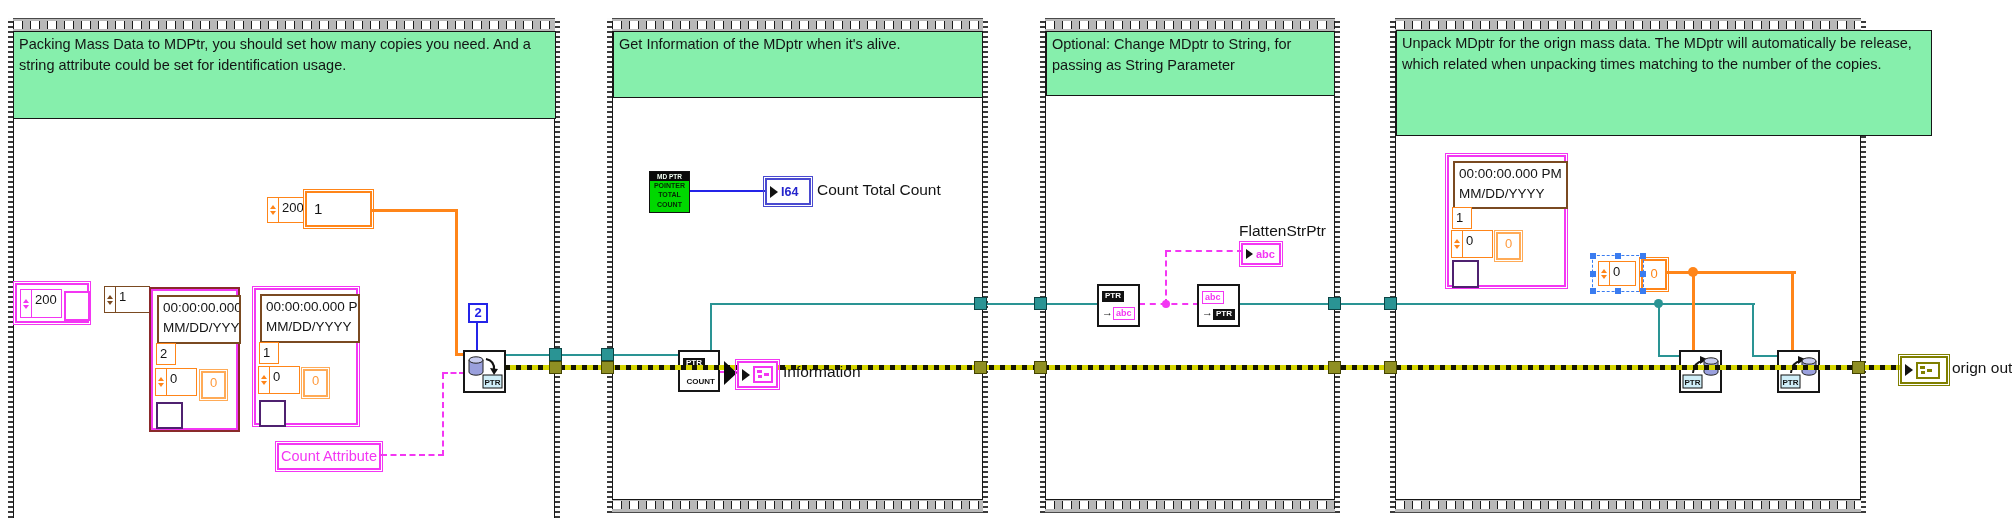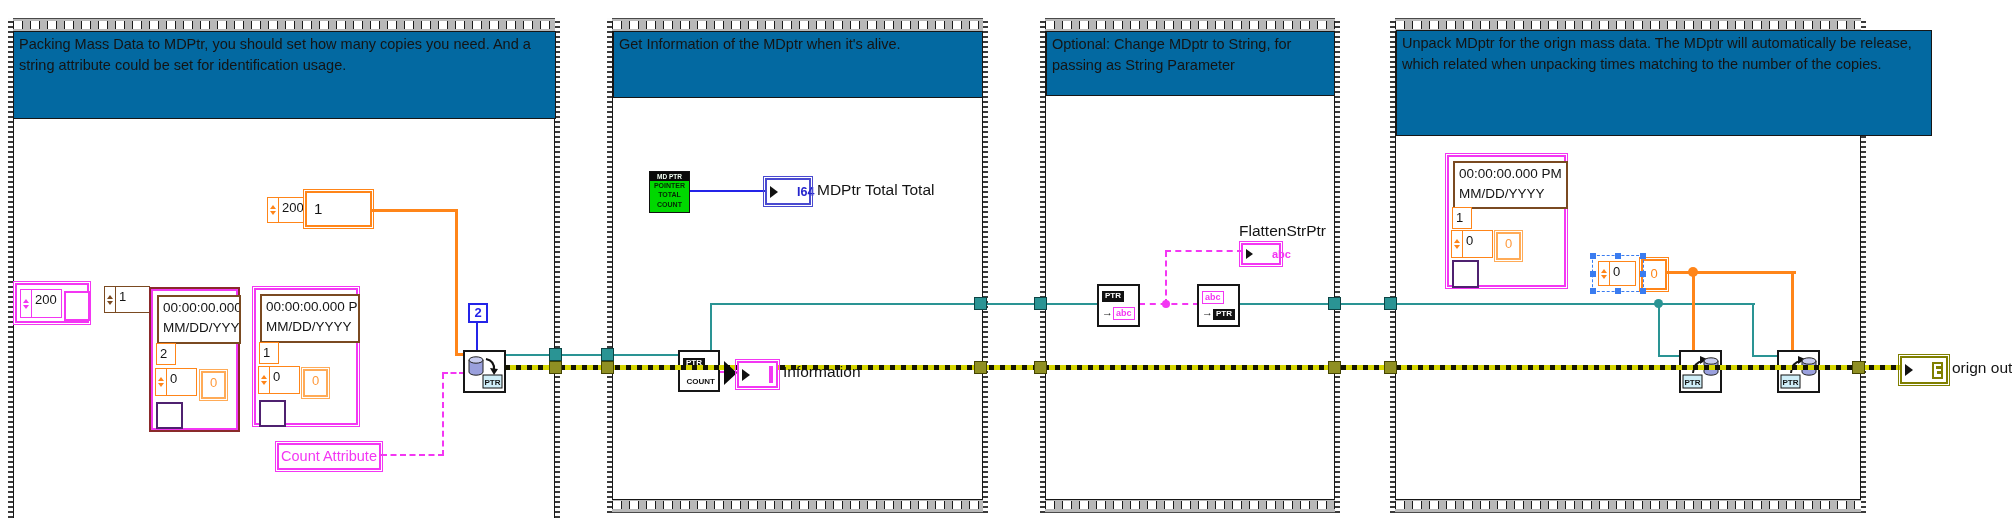--- a/index.html
+++ b/index.html
@@ -9,21 +9,21 @@
   
   .frame{z-index:1;}
   .fband{position:absolute;left:0;right:0;height:13px;background-color:#b8b8b8;border:1px solid #4a4a4a;
     background-image:
       linear-gradient(180deg,#b8b8b8 0 2px,rgba(0,0,0,0) 2px 10px,#b8b8b8 10px 13px),
       repeating-linear-gradient(90deg,#b8b8b8 0 4px,#1a1a1a 4px 5px,#ffffff 5px 13px,#1a1a1a 13px 14px,#b8b8b8 14px 17px);}
   .fside{position:absolute;top:0;bottom:0;width:5px;background-color:#fdfdfd;
     background-image:repeating-linear-gradient(0deg,#3a3a3a 0 2px,#fdfdfd 2px 5px);}
   .finner{position:absolute;border:1px solid #161616;background:#fff;}
   
-  .cm{background:#0369a1;border:1px solid #161616;font-size:14.5px;color:#141414;
+  .cm{background:#86efac;border:1px solid #161616;font-size:14.5px;color:#141414;
       padding:2px 5px;line-height:1.42;z-index:2;}
   
   .wire{z-index:2;}
   .teal-h{height:2px;background:#2a9494;}
   .teal-v{width:2px;background:#2a9494;}
   .blue-h{height:2px;background:#2424e8;}
   .blue-v{width:2px;background:#2424e8;}
   .org-h{height:3px;background:#ff8519;}
   .org-v{width:3px;background:#ff8519;}
   .pnk-h{height:0;border-top:2px dashed #f336f3;}
@@ -44,21 +44,21 @@
   .num .sp i.dn{border-top:4px solid currentColor;}
   .num .v{flex:1;color:#141414;font-size:13px;line-height:1.55;padding-left:3px;white-space:nowrap;overflow:hidden;}
   .dbl{outline:1px solid currentColor;outline-offset:1px;}
   .smallnum{background:#fff;border:1px solid #ff8519;color:#141414;font-size:13px;line-height:1.5;padding-left:3px;}
   .dimnum{background:#fff;border:2px solid #ffab57;outline:1px solid #ffab57;outline-offset:1px;
           color:#ff9a3d;font-size:13px;text-align:center;line-height:1.6;}
   .chk{background:#fff;border:2px solid #4f2170;}
   .ts{background:#fff;border:2px solid #7a4a21;color:#141414;font-size:13.5px;line-height:1.5;
       padding:1px 0 0 4px;white-space:nowrap;overflow:hidden;}
   .lbl{font-size:15.5px;color:#141414;white-space:nowrap;z-index:5;}
-  .ind{background:#fff;display:flex;align-items:center;gap:19px;padding:0 3px;z-index:5;}
+  .ind{background:#fff;display:flex;align-items:center;gap:3px;padding:0 3px;z-index:5;}
   .tri{width:0;height:0;border-top:6px solid transparent;border-bottom:6px solid transparent;border-left:8px solid #111;}
   .clg{width:20px;height:13px;background:#fff;}
   .clg-pink{border:2px solid #f336f3;background:
      linear-gradient(#f336f3,#f336f3) 2px 2px/5px 3px no-repeat,
      linear-gradient(#f336f3,#f336f3) 9px 5px/5px 3px no-repeat,
      linear-gradient(#f336f3,#f336f3) 3px 7px/4px 3px no-repeat,#fff;}
   .clg-olive{border:2px solid #7f7f00;background:
      linear-gradient(#7f7f00,#7f7f00) 2px 2px/5px 3px no-repeat,
      linear-gradient(#7f7f00,#7f7f00) 9px 5px/5px 3px no-repeat,
      linear-gradient(#7f7f00,#7f7f00) 3px 7px/4px 3px no-repeat,#fff;}
@@ -232,21 +232,21 @@
     <div class="bd">
       <span>POINTER</span><br>
       <span>TOTAL</span><br>
       <span>COUNT</span>
     </div>
   </div>
   <div class="abs ind dbl" style="left:765px;top:178px;width:46px;height:27px;border:2px solid #4a4ad0;color:#4a4ad0;">
     <span class="tri"></span>
     <span style="color:#2424cc;font-weight:bold;font-size:12.5px;">I64</span>
   </div>
-  <div class="abs lbl" style="left:817px;top:181px;">MDPtr Total Total</div>
+  <div class="abs lbl" style="left:817px;top:181px;">Count Total Count</div>
 
   <div class="abs vicon" style="left:678px;top:350px;width:42px;height:42px;">
     <span class="tag" style="position:absolute;left:3px;top:6px;">PTR</span>
     <span style="position:absolute;right:3px;bottom:4px;font-size:8px;font-weight:bold;color:#111;">COUNT</span>
   </div>
   <div class="abs wedge" style="left:724px;top:361px;"></div>
   <div class="abs ind dbl" style="left:737px;top:361px;width:41px;height:27px;border:2px solid #f336f3;color:#f336f3;">
     <span class="tri" style="border-left-color:#111;"></span>
     <span class="clg clg-pink"></span>
   </div>

